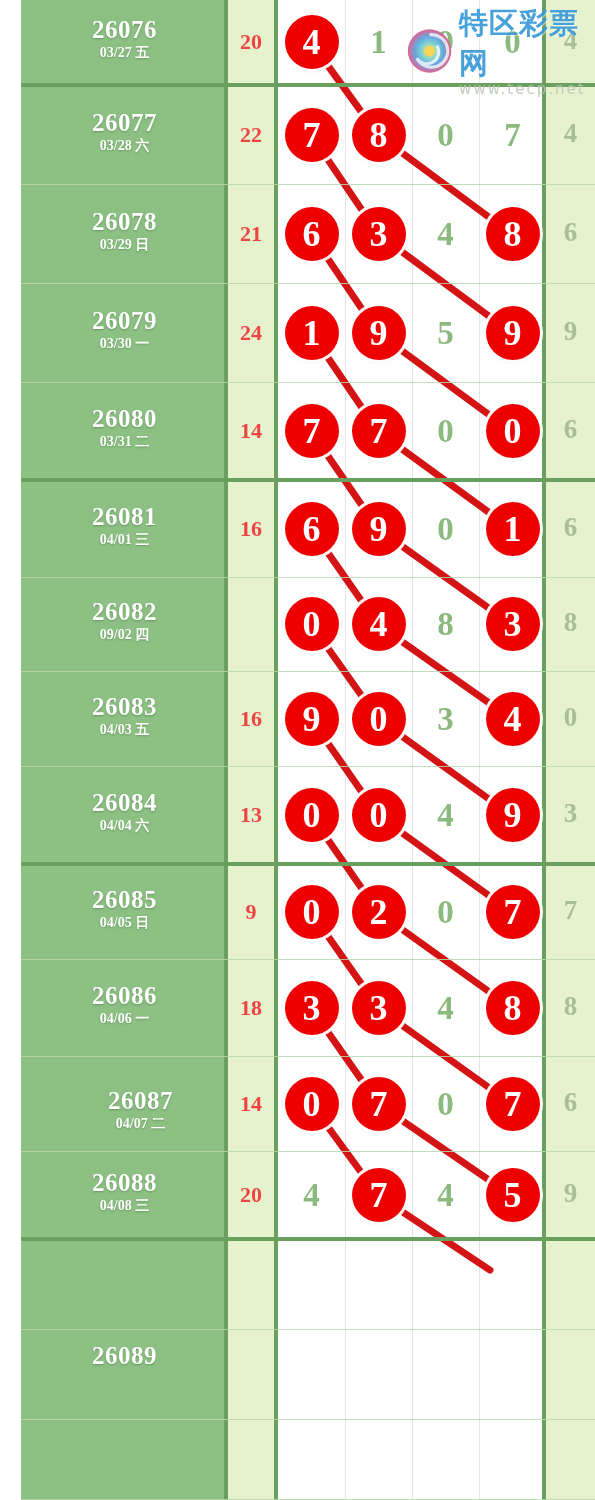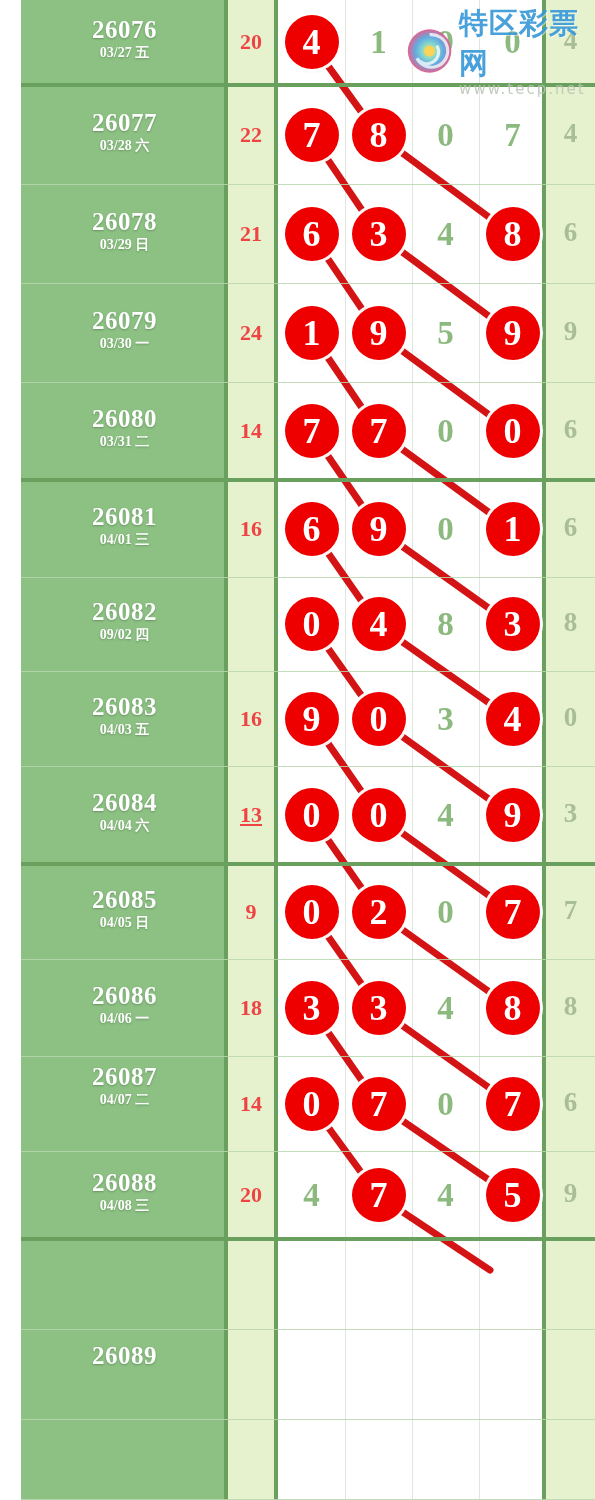--- a/index.html
+++ b/index.html
@@ -211,21 +211,21 @@
         <div class="dcell" style="left: 412px; top: 19.5px;"><span class="dplain" style="line-height: 54px;">3</span></div>
         <div class="dcell" style="left: 479px; top: 19.5px;"><span class="dball">4</span></div>
         <div class="cell-tail" style="top: 29.5px;">0</div>
       </div>
       <div class="rowline" style="top: 766px;"></div>
       <div class="row" style="top: 767px; height: 98px;">
         <div class="cell-issue" style="top: 23px;">
           <div class="issue-no">26084</div>
           <div class="issue-dt">04/04 六</div>
         </div>
-        <div class="cell-sum" style="top: 35px; text-decoration: underline;">13</div>
+        <div class="cell-sum" style="top: 35px;">13</div>
         <div class="dcell" style="left: 278px; top: 21px;"><span class="dball">0</span></div>
         <div class="dcell" style="left: 345px; top: 21px;"><span class="dball">0</span></div>
         <div class="dcell" style="left: 412px; top: 21px;"><span class="dplain" style="line-height: 54px;">4</span></div>
         <div class="dcell" style="left: 479px; top: 21px;"><span class="dball">9</span></div>
         <div class="cell-tail" style="top: 31px;">3</div>
       </div>
       <div class="rowline group" style="top: 862px;"></div>
       <div class="row" style="top: 865px; height: 95px;">
         <div class="cell-issue" style="top: 21.5px;">
           <div class="issue-no">26085</div>
@@ -246,21 +246,21 @@
         </div>
         <div class="cell-sum" style="top: 34.5px;">18</div>
         <div class="dcell" style="left: 278px; top: 20.5px;"><span class="dball">3</span></div>
         <div class="dcell" style="left: 345px; top: 20.5px;"><span class="dball">3</span></div>
         <div class="dcell" style="left: 412px; top: 20.5px;"><span class="dplain" style="line-height: 54px;">4</span></div>
         <div class="dcell" style="left: 479px; top: 20.5px;"><span class="dball">8</span></div>
         <div class="cell-tail" style="top: 30.5px;">8</div>
       </div>
       <div class="rowline" style="top: 1056px;"></div>
       <div class="row" style="top: 1057px; height: 95px;">
-        <div class="cell-issue" style="top: 7px;">
+        <div class="cell-issue" style="top: 31px; padding-left: 16px;">
           <div class="issue-no">26087</div>
           <div class="issue-dt">04/07 二</div>
         </div>
         <div class="cell-sum" style="top: 33.5px;">14</div>
         <div class="dcell" style="left: 278px; top: 19.5px;"><span class="dball">0</span></div>
         <div class="dcell" style="left: 345px; top: 19.5px;"><span class="dball">7</span></div>
         <div class="dcell" style="left: 412px; top: 19.5px;"><span class="dplain" style="line-height: 54px;">0</span></div>
         <div class="dcell" style="left: 479px; top: 19.5px;"><span class="dball">7</span></div>
         <div class="cell-tail" style="top: 29.5px;">6</div>
       </div>

